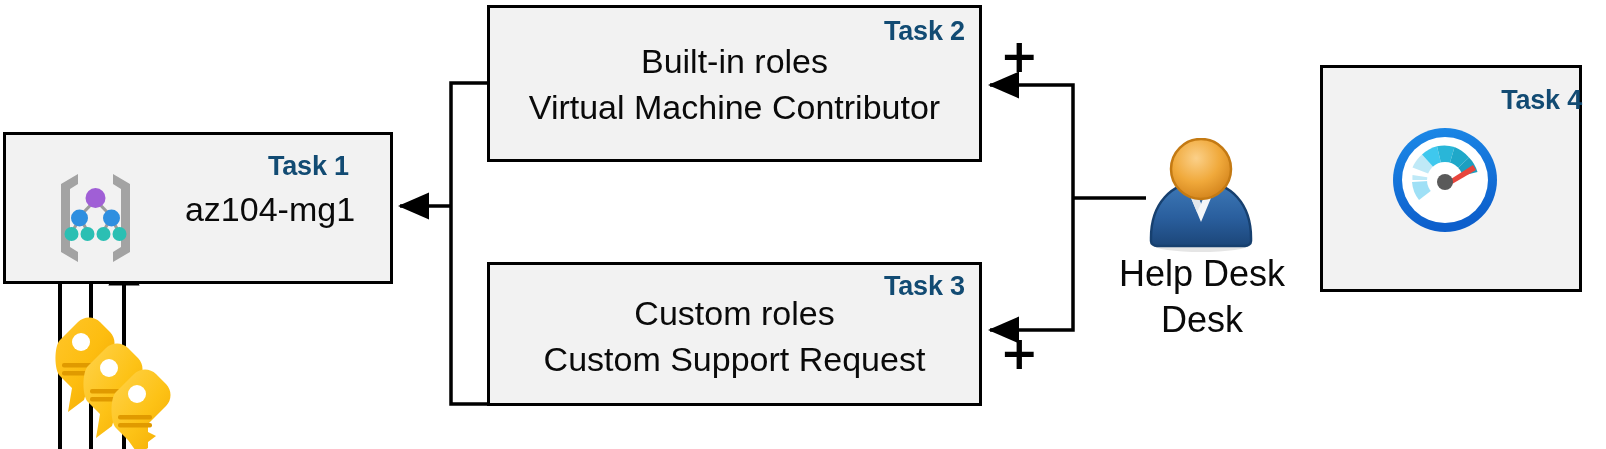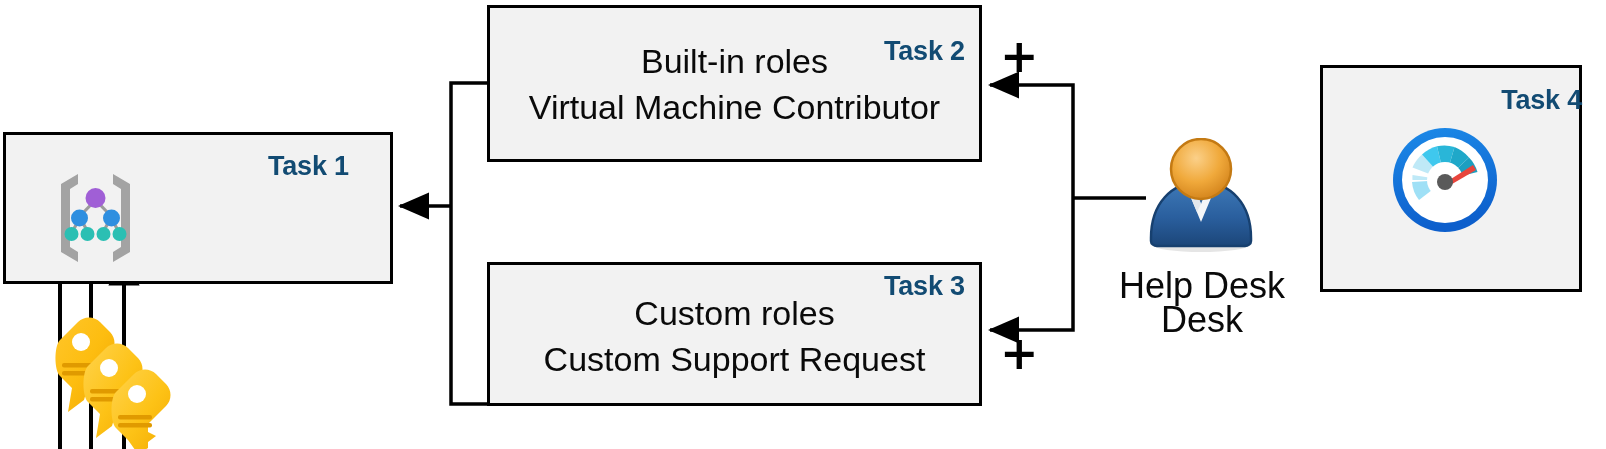--- a/index.html
+++ b/index.html
@@ -95,20 +95,21 @@
     <g>
       <line x1="60" y1="449" x2="60" y2="243" stroke="#000000" stroke-width="4" marker-end="url(#arrowhead)"></line>
       <line x1="91" y1="449" x2="91" y2="240" stroke="#000000" stroke-width="4" marker-end="url(#arrowhead)"></line>
       <line x1="124" y1="449" x2="124" y2="252" stroke="#000000" stroke-width="4" marker-end="url(#arrowhead)"></line>
     </g>
   </svg>
 
   <div class="box" style="left:3px; top:132px; width:390px; height:152px;">
   </div>
   <div class="task-label" style="left:268px; top:139px;margin-top:12px;">Task 1</div>
+  <div class="box-text" style="left:160px; top:186px; width:220px;">az104-mg1</div>
 
   <div class="icon-abs" style="left:48px; top:168px; width:95px; height:98px;">
     <svg viewBox="0 0 95 98" width="95" height="98">
 
       <path d="M30,6 L13,16 L13,84 L30,94 L30,84 L22,79 L22,21 L30,16 Z" fill="#A3A3A3"></path>
 
       <path d="M65,6 L82,16 L82,84 L65,94 L65,84 L73,79 L73,21 L65,16 Z" fill="#A3A3A3"></path>
 
       <g stroke="#9B9B9B" stroke-width="3.2" fill="none">
         <path d="M47.5,32 L32,48"></path>
@@ -124,21 +125,21 @@
       <circle cx="63.5" cy="50" r="8.5" fill="#2E8FE0"></circle>
       <circle cx="23.5" cy="66" r="7" fill="#2BBFB3"></circle>
       <circle cx="39.5" cy="66" r="7" fill="#2BBFB3"></circle>
       <circle cx="55.5" cy="66" r="7" fill="#2BBFB3"></circle>
       <circle cx="71.5" cy="66" r="7" fill="#2BBFB3"></circle>
     </svg>
   </div>
 
   <div class="box" style="left:487px; top:5px; width:495px; height:157px;">
   </div>
-  <div class="task-label" style="left:884px; top:16px;margin-top:20px;">Task 2</div>
+  <div class="task-label" style="left:884px; top:16px;">Task 2</div>
   <div class="box-text" style="left:497px; top:84px; width:475px;">Virtual Machine Contributor</div>
   <div class="box-text" style="left:497px; top:38px; width:475px;">Built-in roles</div>
 
   <div class="box" style="left:487px; top:262px; width:495px; height:144px;">
   </div>
   <div class="task-label" style="left:884px; top:271px;">Task 3</div>
   <div class="box-text" style="left:497px; top:336px; width:475px;">Custom Support Request</div>
   <div class="box-text" style="left:497px; top:290px; width:475px;">Custom roles</div>
 
   <div class="plus" style="left:1000px; top:33px;">+</div>
@@ -163,21 +164,21 @@
 
       <path d="M62,44 C92,44 112,66 112,100 L112,103 C112,106 109,108 106,108 L18,108 C15,108 12,106 12,103 L12,100 C12,66 32,44 62,44 Z" fill="url(#bodyGrad)" stroke="#17406F" stroke-width="2.5"></path>
 
       <path d="M47,48 L62,84 L77,48 L70,45 L62,66 L54,45 Z" fill="#F4F6F8"></path>
 
       <path d="M47,48 L54,45 L62,66 L58,74 Z" fill="#E2E7EC"></path>
 
       <circle cx="62" cy="31" r="30" fill="url(#headGrad)" stroke="#C47A13" stroke-width="2.5"></circle>
     </svg>
   </div>
-  <div class="plain-text" style="left:1082px; top:250px; width:240px;margin-top:12px;">Help Desk</div>
+  <div class="plain-text" style="left:1082px; top:250px; width:240px;">Help Desk</div>
   <div class="plain-text" style="left:1082px; top:296px; width:240px;">Desk</div>
 
   <div class="box" style="left:1320px; top:65px; width:262px; height:227px;">
   </div>
   <div class="task-label" style="left:1320px; top:85px; width:262px; text-align:right;">Task 4</div>
 
   <div class="icon-abs" style="left:1389px; top:124px; width:112px; height:112px;">
     <svg viewBox="0 0 112 112" width="112" height="112">
       <defs>
         <linearGradient id="ringGrad" x1="0" y1="0" x2="0.2" y2="1">

